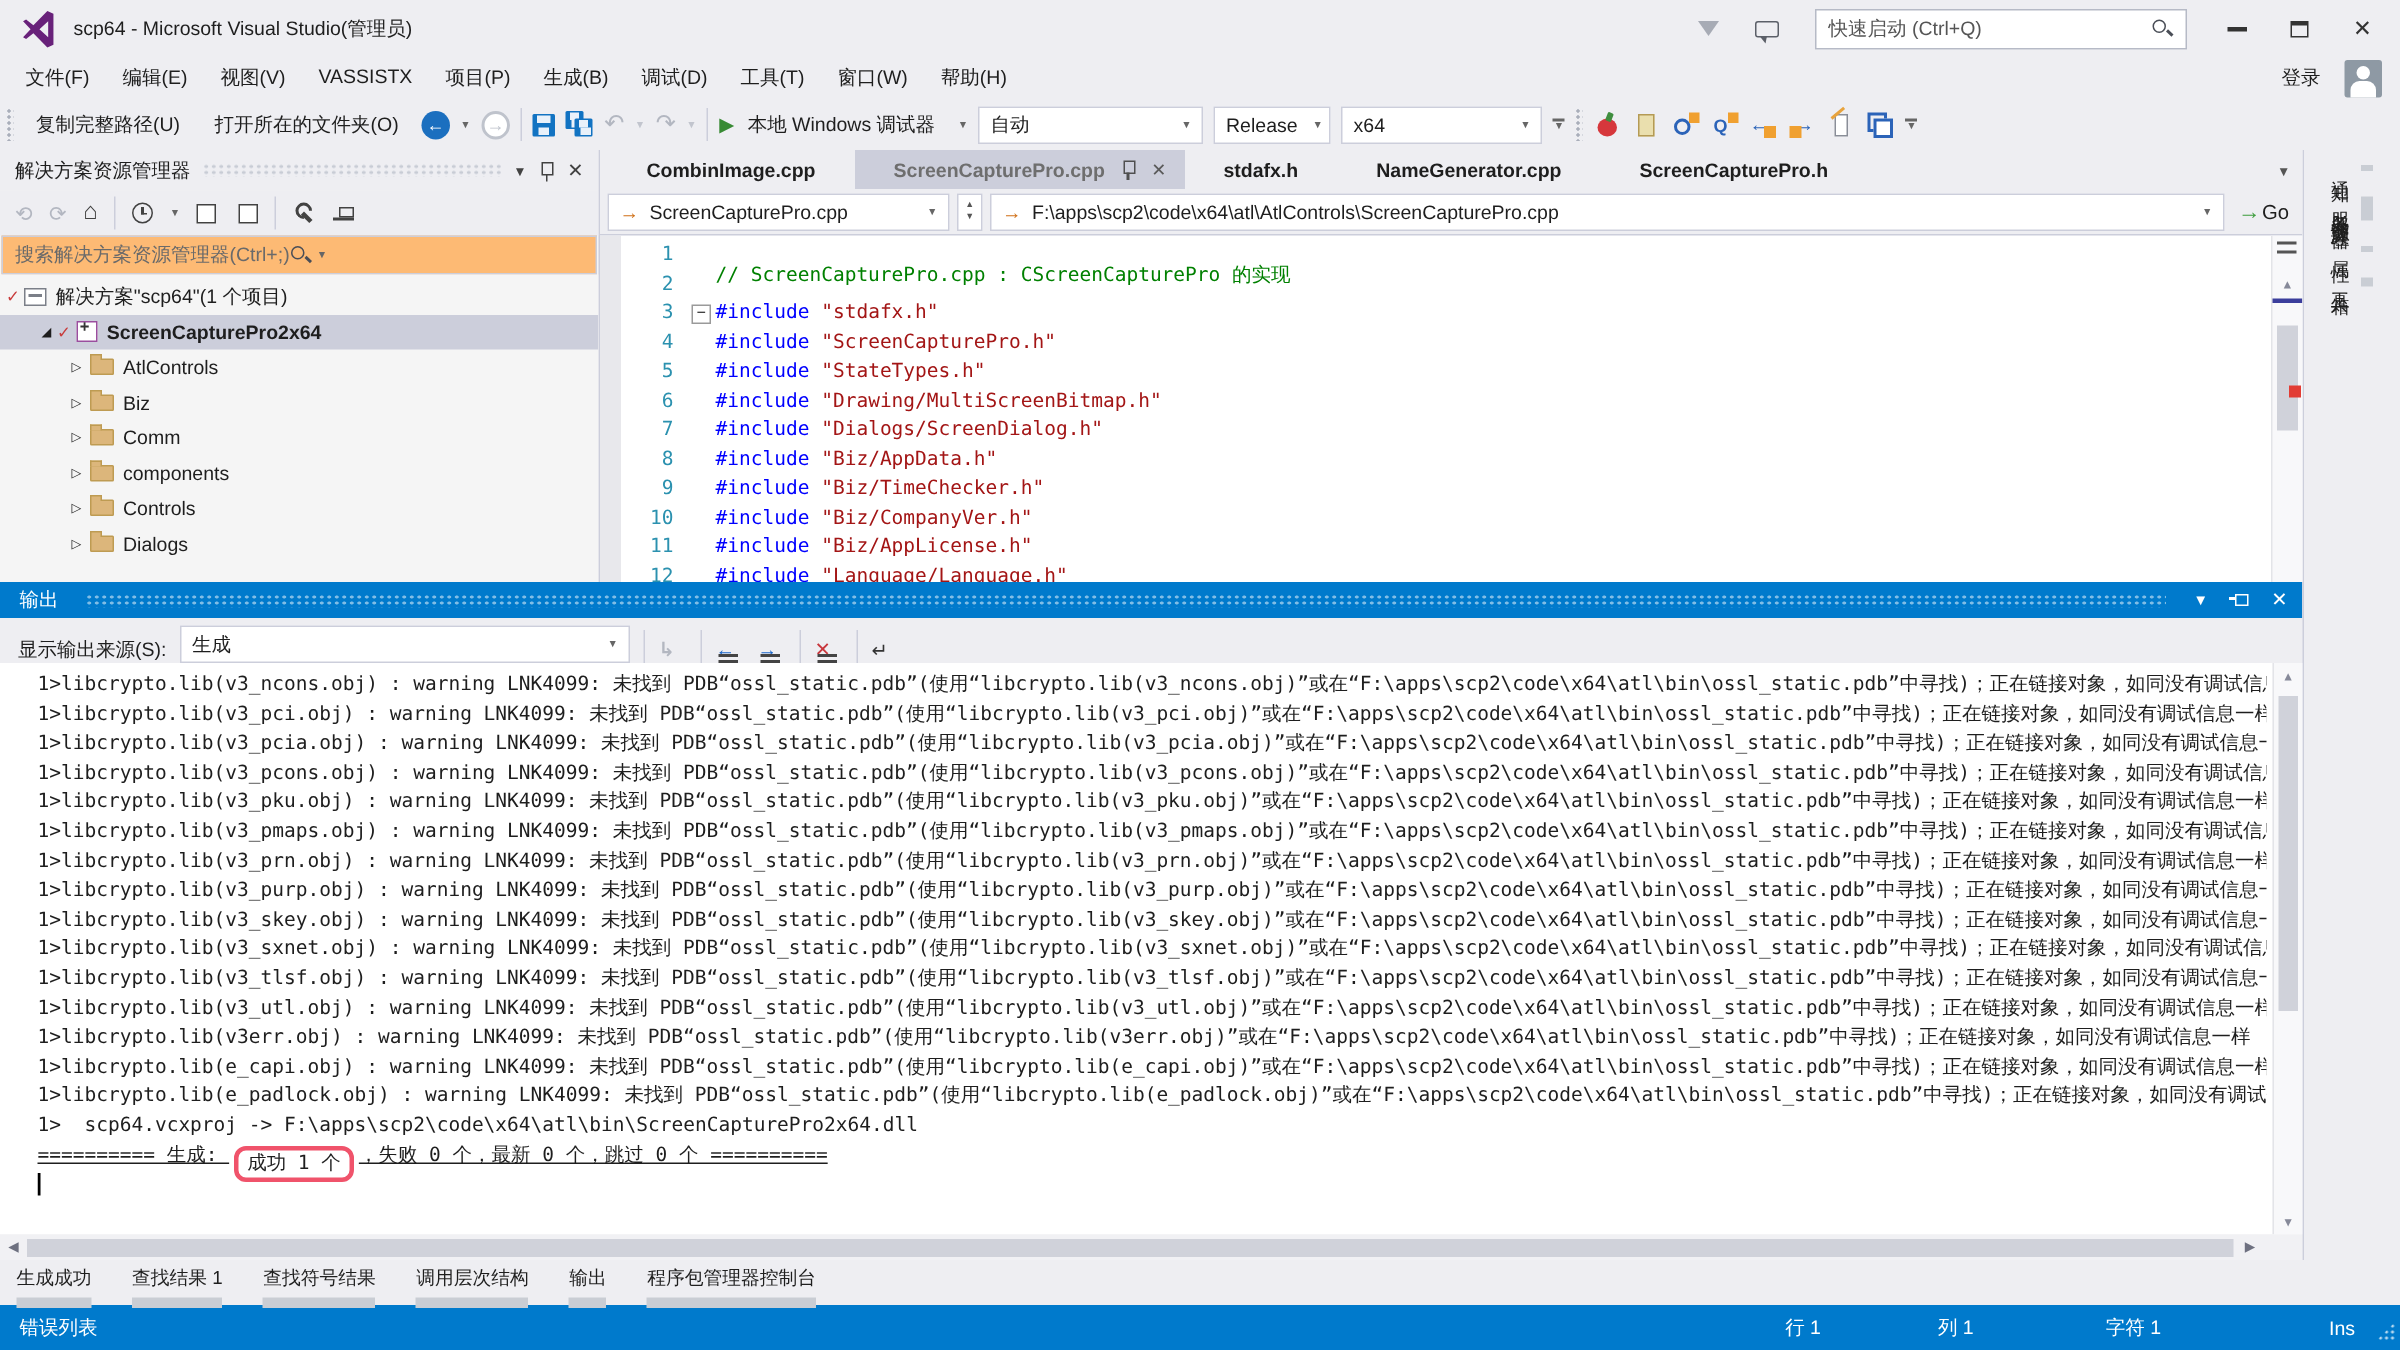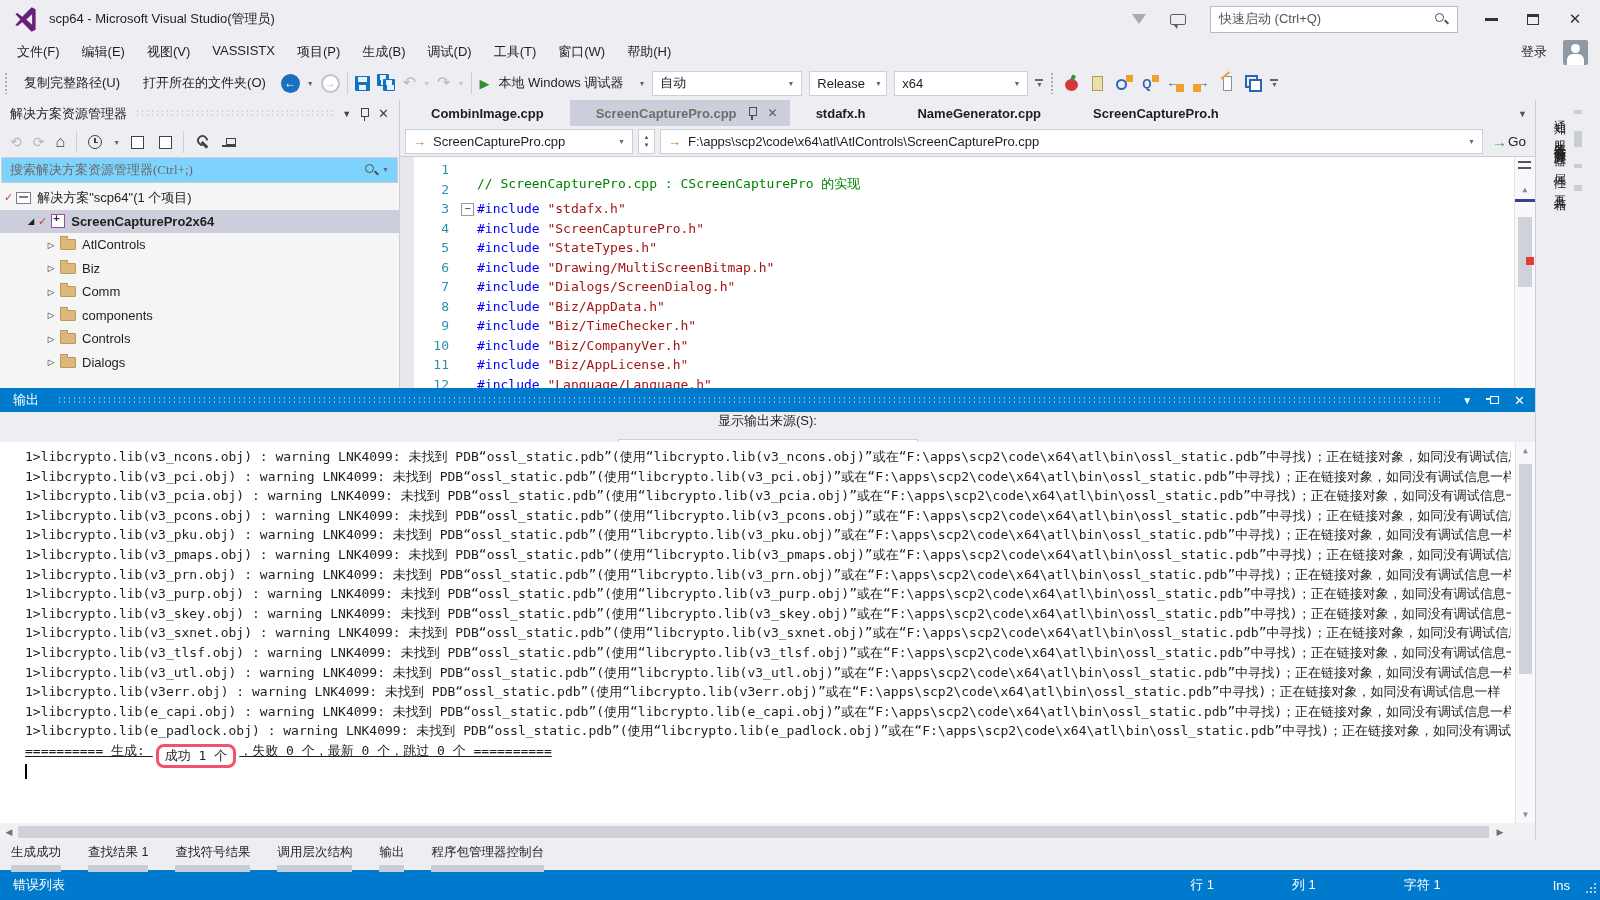--- a/index.html
+++ b/index.html
@@ -98,21 +98,21 @@
   .clock{width:14px;height:14px;border:1.6px solid #424242;border-radius:50%;position:relative;}
   .clock::before{content:"";position:absolute;left:5px;top:2px;width:1.6px;height:5px;background:#424242;}
   .clock::after{content:"";position:absolute;left:5px;top:5.5px;width:4px;height:1.6px;background:#424242;}
   .pages{width:13px;height:13px;border:1.5px solid #424242;position:relative;background:#fff;}
   .pages::before{content:"";position:absolute;left:2px;top:-4px;width:11px;height:11px;border:1.5px solid #424242;background:#fff;z-index:-1;}
   .wrench{width:16px;height:16px;position:relative;}
   .wrench::before{content:"";position:absolute;left:2px;top:1px;width:7px;height:7px;border:2.4px solid #424242;border-radius:50%;border-right-color:transparent;transform:rotate(45deg);}
   .wrench::after{content:"";position:absolute;left:8px;top:7px;width:2.6px;height:8px;background:#424242;transform:rotate(-45deg);}
   .collapse-ic{width:14px;height:9px;border-bottom:2px solid #424242;position:relative;}
   .collapse-ic::before{content:"";position:absolute;right:0;top:0;width:8px;height:5px;border:1.4px solid #424242;}
-  .solx-search{height:26px;margin:0 1px;background:#7dd3fc;border:1px solid var(--border);display:flex;align-items:center;justify-content:space-between;padding:0 8px;color:#6A6A6A;font-family:Liberation Serif, serif;}
+  .solx-search{height:26px;margin:0 1px;background:#fdba74;border:1px solid var(--border);display:flex;align-items:center;padding:0 8px;color:#6A6A6A;}
   .sm-wrap{display:flex;align-items:center;gap:3px;}
   #tree{flex:1;overflow:hidden;padding-top:3px;background:#F5F5F5;}
   .titem{height:23.5px;display:flex;align-items:center;white-space:nowrap;}
   .titem.selected{background:var(--selection);}
   .exp{width:14px;text-align:center;font-size:8.5px;color:#1E1E1E;flex:none;}
   .chk{color:#C83C3C;font-weight:bold;font-size:11px;margin-right:2px;flex:none;}
   .ic-folder{width:16px;height:11px;background:var(--folder);border:1px solid #BE9B52;border-radius:1px;position:relative;margin:0 6px 0 2px;flex:none;}
   .ic-folder::before{content:"";position:absolute;left:-1px;top:-4px;width:6px;height:3px;background:var(--folder);border:1px solid #BE9B52;border-bottom:none;}
   .ic-project{width:14px;height:14px;border:1.5px solid #9A4E9E;background:#fff;margin:0 6px 0 2px;position:relative;flex:none;}
   .ic-project::after{content:"+";position:absolute;left:1px;top:-3px;font-size:11px;font-weight:bold;color:#333;}
@@ -158,21 +158,21 @@
 
   
   #output{flex:1;display:flex;flex-direction:column;background:var(--chrome);overflow:hidden;}
   .out-title{height:24px;background:var(--accent);color:#fff;display:flex;align-items:center;padding:0 10px 0 13px;gap:14px;}
   .dots-w{flex:1;height:9px;background-image:radial-gradient(circle,rgba(255,255,255,.5) 1px,transparent 1.1px);background-size:5px 4px;margin:0 4px;}
   .wt{color:#fff;font-size:10px;}
   .pin-h{width:14px;height:11px;position:relative;display:inline-block;}
   .pin-h::before{content:"";position:absolute;left:4px;top:1px;width:7px;height:6px;border:1.5px solid #fff;}
   .pin-h::after{content:"";position:absolute;left:0;top:3.6px;width:4px;height:1.5px;background:#fff;}
   .wx{color:#fff;font-size:13px;}
-  .out-toolbar{height:30px;display:flex;align-items:center;gap:9px;padding:0 12px;flex-direction:column;}
+  .out-toolbar{height:30px;display:flex;align-items:flex-end;gap:9px;padding:0 12px;}
   .src-combo{width:300px;height:25px;background:#fff;border:1px solid var(--border);display:flex;align-items:center;justify-content:space-between;padding:0 7px;}
   .oic{position:relative;width:19px;height:17px;display:inline-block;}
   .oic .g{position:absolute;left:0;top:0;font-size:13px;font-weight:bold;}
   .oic .bars{position:absolute;left:2px;bottom:0;width:13px;height:2px;background:#444;box-shadow:0 -4px 0 #444;}
   .blue{color:#1B66C9;} .red{color:#C8373D;} .gray{color:#B3B7C1;}
   .wrap-ic{font-size:13px;color:#333;}
   #out-text{flex:1;background:#fff;position:relative;overflow:hidden;font-family:"DejaVu Sans Mono",monospace;font-size:13px;padding:5px 24px 0 25px;}
   .out-line{height:19.6px;line-height:19.6px;white-space:pre;overflow:hidden;}
   .out-line.ovis{overflow:visible;position:relative;z-index:2;text-decoration:underline;}
   .hl-box{display:inline-block;border:3px solid var(--highlight-box);border-radius:8px;padding:0 6px;margin:0 3px;height:24px;line-height:18px;vertical-align:-5px;background:transparent;}
@@ -479,20 +479,21 @@
           <div class="out-line">1&gt;libcrypto.lib(v3_pmaps.obj) : warning LNK4099: 未找到 PDB“ossl_static.pdb”(使用“libcrypto.lib(v3_pmaps.obj)”或在“F:\apps\scp2\code\x64\atl\bin\ossl_static.pdb”中寻找)；正在链接对象，如同没有调试信息一样</div>
           <div class="out-line">1&gt;libcrypto.lib(v3_prn.obj) : warning LNK4099: 未找到 PDB“ossl_static.pdb”(使用“libcrypto.lib(v3_prn.obj)”或在“F:\apps\scp2\code\x64\atl\bin\ossl_static.pdb”中寻找)；正在链接对象，如同没有调试信息一样</div>
           <div class="out-line">1&gt;libcrypto.lib(v3_purp.obj) : warning LNK4099: 未找到 PDB“ossl_static.pdb”(使用“libcrypto.lib(v3_purp.obj)”或在“F:\apps\scp2\code\x64\atl\bin\ossl_static.pdb”中寻找)；正在链接对象，如同没有调试信息一样</div>
           <div class="out-line">1&gt;libcrypto.lib(v3_skey.obj) : warning LNK4099: 未找到 PDB“ossl_static.pdb”(使用“libcrypto.lib(v3_skey.obj)”或在“F:\apps\scp2\code\x64\atl\bin\ossl_static.pdb”中寻找)；正在链接对象，如同没有调试信息一样</div>
           <div class="out-line">1&gt;libcrypto.lib(v3_sxnet.obj) : warning LNK4099: 未找到 PDB“ossl_static.pdb”(使用“libcrypto.lib(v3_sxnet.obj)”或在“F:\apps\scp2\code\x64\atl\bin\ossl_static.pdb”中寻找)；正在链接对象，如同没有调试信息一样</div>
           <div class="out-line">1&gt;libcrypto.lib(v3_tlsf.obj) : warning LNK4099: 未找到 PDB“ossl_static.pdb”(使用“libcrypto.lib(v3_tlsf.obj)”或在“F:\apps\scp2\code\x64\atl\bin\ossl_static.pdb”中寻找)；正在链接对象，如同没有调试信息一样</div>
           <div class="out-line">1&gt;libcrypto.lib(v3_utl.obj) : warning LNK4099: 未找到 PDB“ossl_static.pdb”(使用“libcrypto.lib(v3_utl.obj)”或在“F:\apps\scp2\code\x64\atl\bin\ossl_static.pdb”中寻找)；正在链接对象，如同没有调试信息一样</div>
           <div class="out-line">1&gt;libcrypto.lib(v3err.obj) : warning LNK4099: 未找到 PDB“ossl_static.pdb”(使用“libcrypto.lib(v3err.obj)”或在“F:\apps\scp2\code\x64\atl\bin\ossl_static.pdb”中寻找)；正在链接对象，如同没有调试信息一样</div>
           <div class="out-line">1&gt;libcrypto.lib(e_capi.obj) : warning LNK4099: 未找到 PDB“ossl_static.pdb”(使用“libcrypto.lib(e_capi.obj)”或在“F:\apps\scp2\code\x64\atl\bin\ossl_static.pdb”中寻找)；正在链接对象，如同没有调试信息一样</div>
           <div class="out-line">1&gt;libcrypto.lib(e_padlock.obj) : warning LNK4099: 未找到 PDB“ossl_static.pdb”(使用“libcrypto.lib(e_padlock.obj)”或在“F:\apps\scp2\code\x64\atl\bin\ossl_static.pdb”中寻找)；正在链接对象，如同没有调试信息一样</div>
+          <div class="out-line">1&gt;  scp64.vcxproj -&gt; F:\apps\scp2\code\x64\atl\bin\ScreenCapturePro2x64.dll</div>
           <div class="out-line ovis"><span>========== 生成: </span><span class="hl-box">成功 1 个</span><span>，失败 0 个，最新 0 个，跳过 0 个 ==========</span></div>
           <div class="out-line"><span class="caret"></span></div>
           <div class="out-vscroll">
           <span class="sarr" style="top:4px;">▲</span>
           <span class="ov-thumb"></span>
           <span class="sarr" style="bottom:4px;">▼</span>
         </div>
       </div>
       <div class="out-hscroll">
         <span class="h-arr">◀</span>

